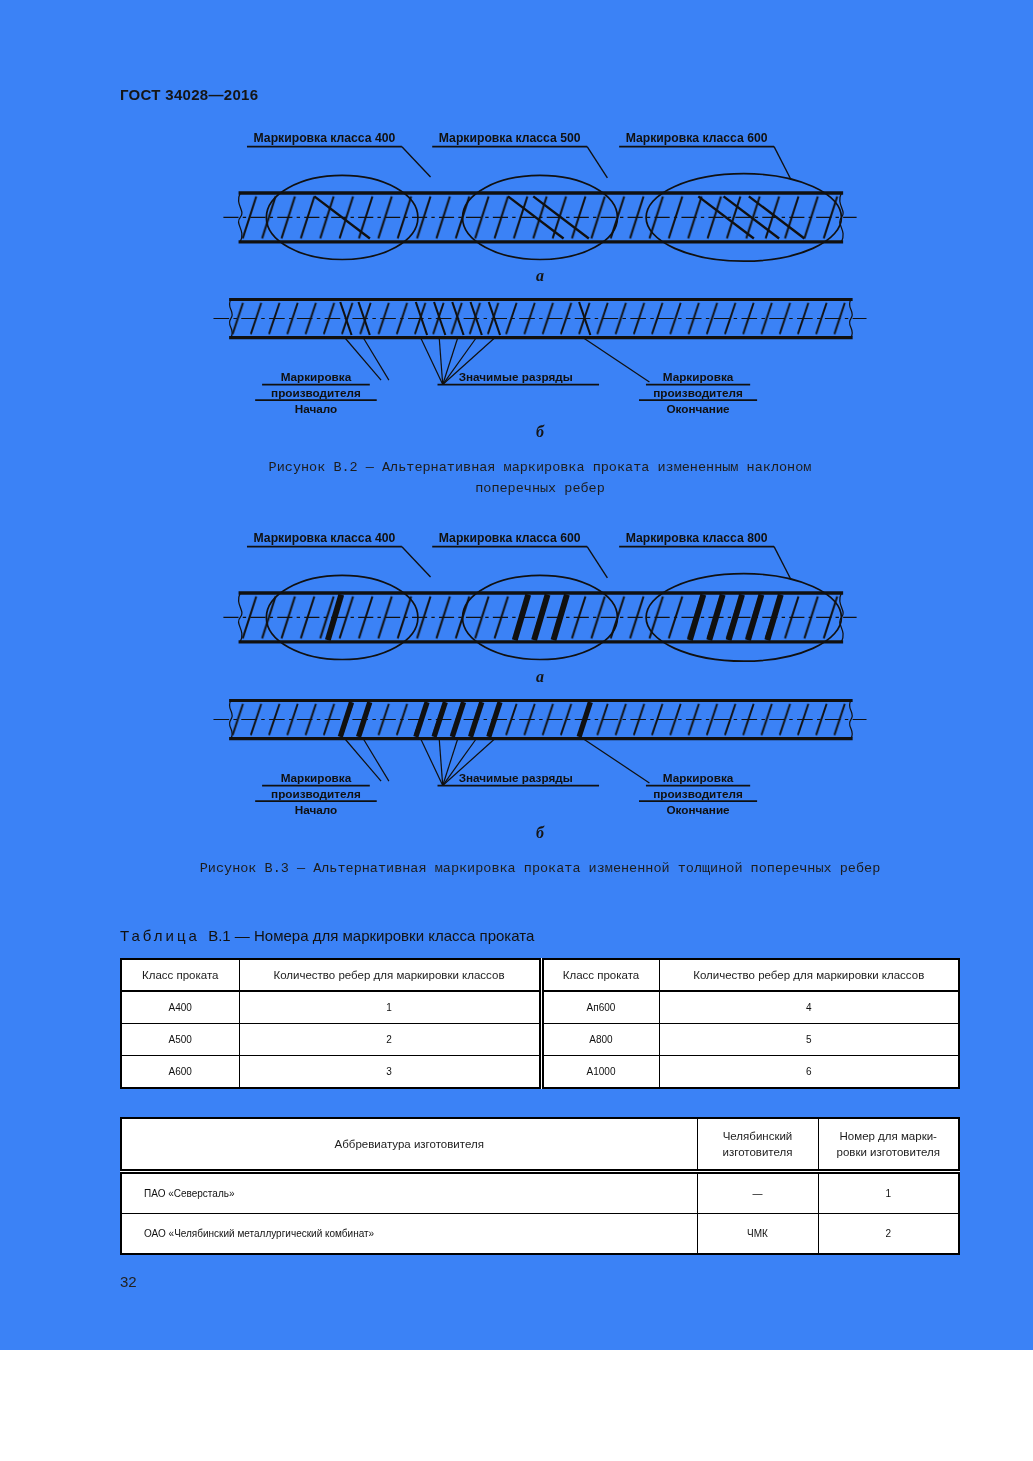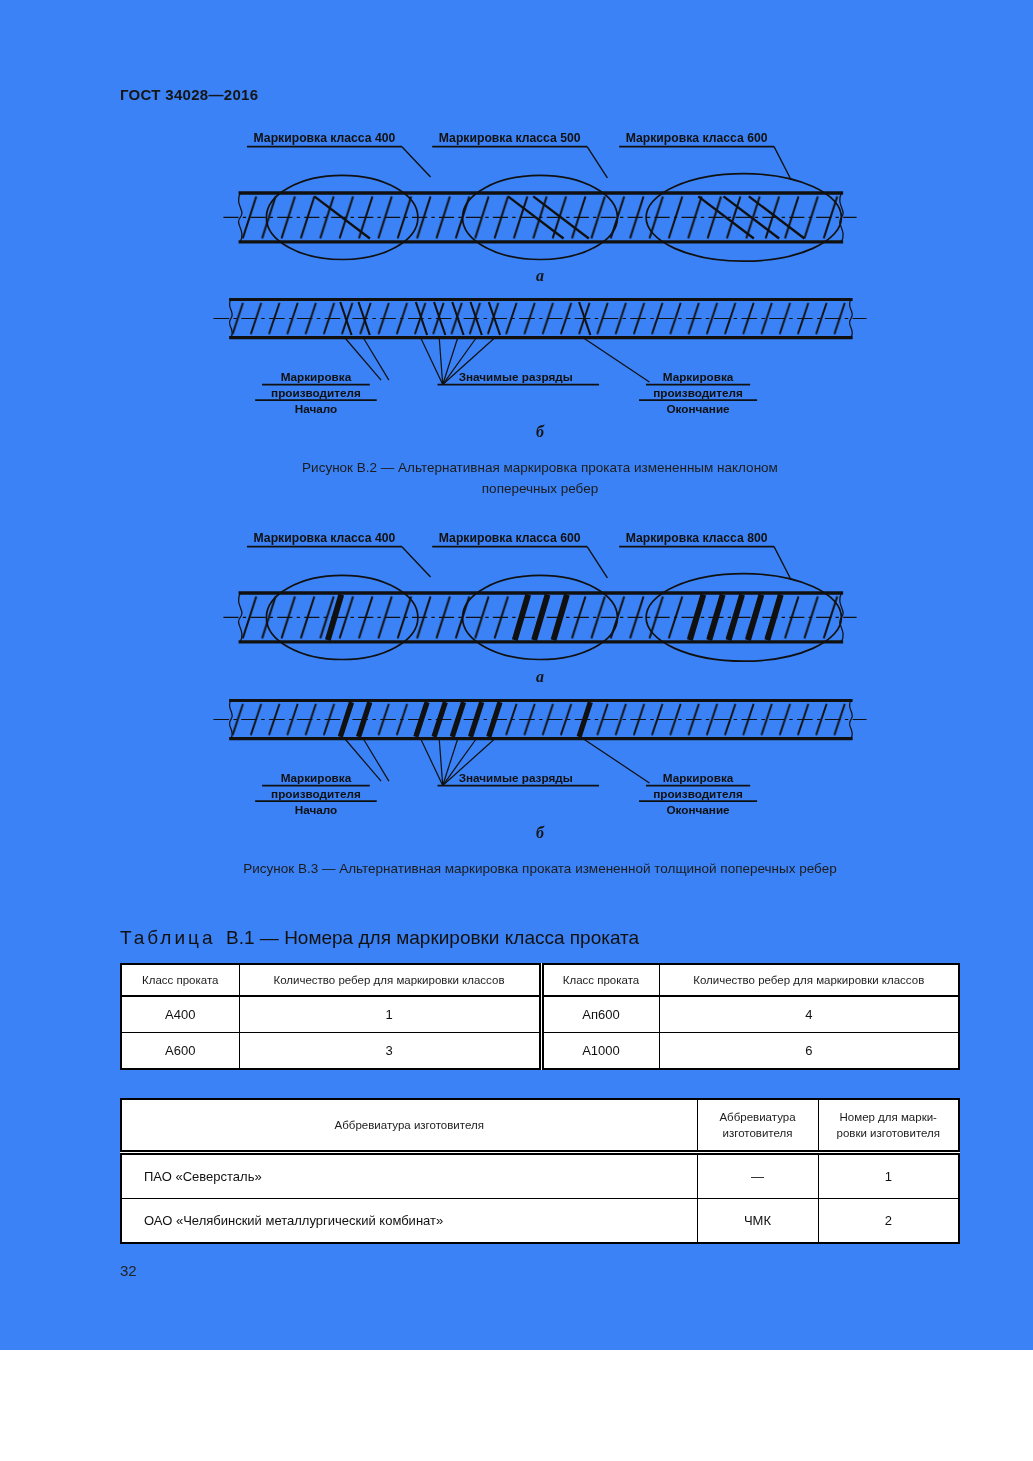--- a/index.html
+++ b/index.html
@@ -9,29 +9,29 @@
     font-family:"Liberation Sans", sans-serif; color:#151515;
     padding:86px 73px 0 120px;
   }
   .doc-header { font-size:15px; font-weight:bold; letter-spacing:0.3px; }
   .fig-block { width:840px; text-align:center; }
   .fig-block svg { display:block; margin:0 auto; }
   .part-letter {
     font-family:"Liberation Serif", serif; font-style:italic; font-weight:bold;
     font-size:16px; text-align:center; line-height:18px;
   }
-  .fig-caption { font-size:13.5px; color:#1c1c1c; text-align:center; line-height:21px; margin-top:16px; }
+  .fig-caption { font-size:13.5px; color:#1c1c1c; text-align:center; line-height:21px; margin-top:16px;font-family:Liberation Mono, monospace; }
   .tbl-section { margin-top:0; }
-  .tbl-title { font-size:19px; color:#111; }
+  .tbl-title { font-size:15px; color:#111; }
   .tbl-title .spaced { letter-spacing:3px; }
   table { border-collapse:collapse; width:840px; table-layout:fixed; background:#fff; }
   table, th, td { border:1.8px solid #000; }
   table { border-width:2.6px; }
   th { font-weight:normal; font-size:11.5px; color:#1c1c1c; text-align:center; vertical-align:middle; }
-  td { font-size:13px; color:#111; text-align:center; vertical-align:middle; }
+  td { font-size:10px; color:#111; text-align:center; vertical-align:middle; }
   .tbl1 th { padding:9px 6px; border-bottom-width:2.4px; }
   .tbl1 td { padding:10px 6px; }
   .tbl1 .dbl { border-left:5px double #000; }
   .tbl2 th { padding:9px 8px; border-bottom:5px double #000; line-height:16px; }
   .tbl2 td { padding:14px 10px; }
   .tbl2 td.name-cell { text-align:left; padding-left:22px; }
   .page-number { font-size:15px; color:#222; margin-top:18px; }
   .svg-label { font-size:14.5px; font-weight:bold; fill:#101010; }
   .svg-ann { font-size:13.5px; font-weight:bold; fill:#101010; }
   .stroke { stroke:#101010; }
@@ -282,20 +282,26 @@
         </tr>
       </thead>
       <tbody>
         <tr>
           <td>А400</td>
           <td>1</td>
           <td class="dbl">Ап600</td>
           <td>4</td>
         </tr>
         <tr>
+          <td>А500</td>
+          <td>2</td>
+          <td class="dbl">А800</td>
+          <td>5</td>
+        </tr>
+        <tr>
           <td>А600</td>
           <td>3</td>
           <td class="dbl">А1000</td>
           <td>6</td>
         </tr>
       </tbody>
     </table>
   </div>
 
   <div class="tbl-section" style="margin-top:28px;">
@@ -304,21 +310,21 @@
           <col style="width:576px">
           <col style="width:121px">
           <col>
         </colgroup>
       <thead>
         <tr>
           <th>
             <span>Аббревиатура изготовителя</span>
           </th>
           <th>
-            <span style="display:block">Аббревиатура</span>
+            <span style="display:block">Челябинский</span>
             <span style="display:block">изготовителя</span>
           </th>
           <th>
             <span style="display:block">Номер для марки-</span>
             <span style="display:block">ровки изготовителя</span>
           </th>
         </tr>
       </thead>
       <tbody>
         <tr>

